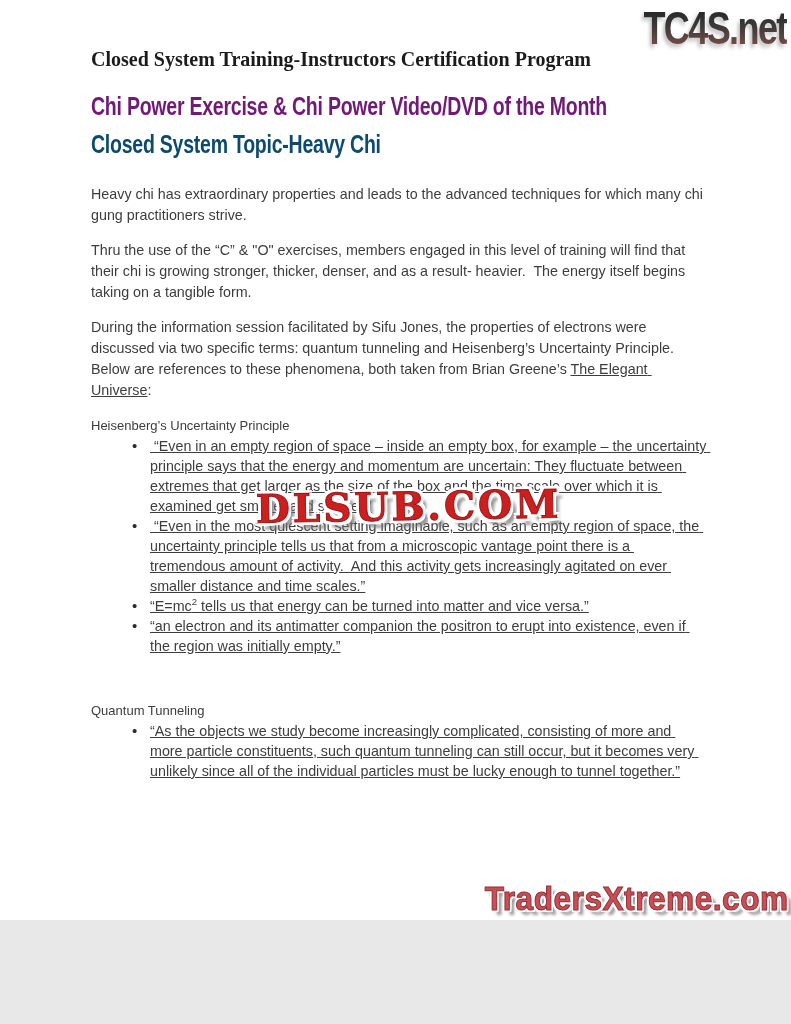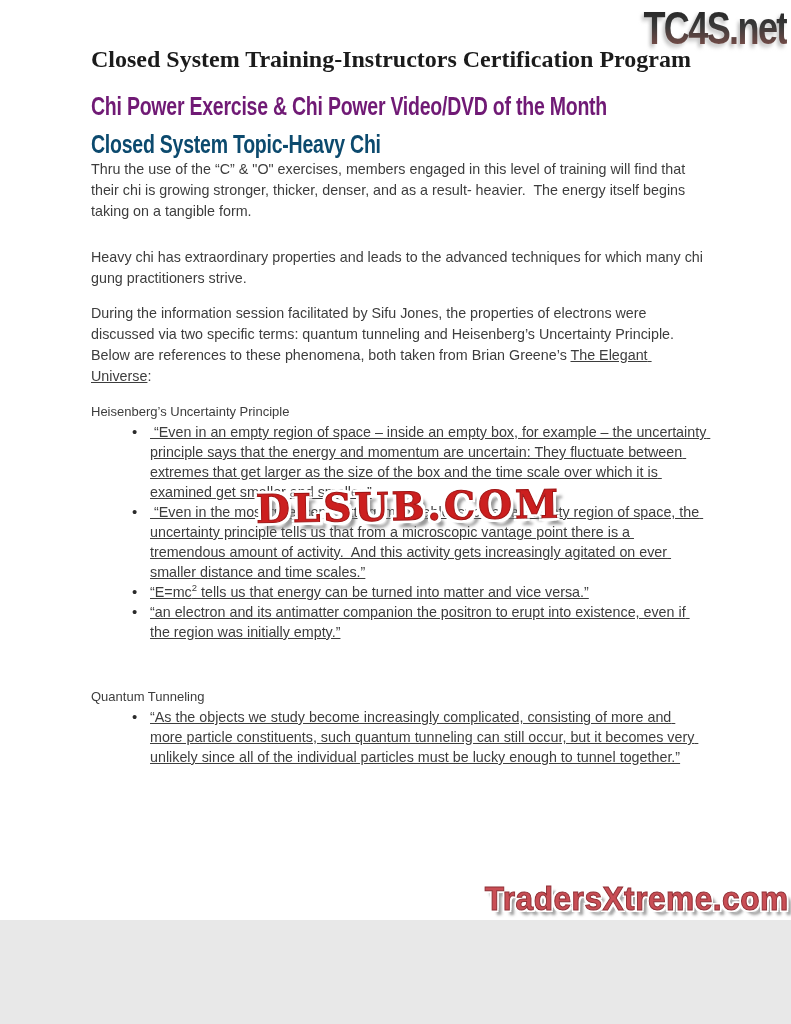--- a/index.html
+++ b/index.html
@@ -30,21 +30,21 @@
     -webkit-background-clip: text;
     background-clip: text;
     color: transparent;
     filter: drop-shadow(-3px 3px 2px rgba(150,150,150,0.55));
     white-space: nowrap;
   }
 
   .doc-title {
     margin: 46px 0 0 0;
     font-family: "Liberation Serif", serif;
-    font-size: 24px;
+    font-size: 20px;
     line-height: 26px;
     font-weight: bold;
     color: #1b1b1b;
   }
 
   .doc-heading { margin: 20px 0 0 0; font-size: 25px; line-height: 29px; font-weight: bold; color: #701a75; white-space: nowrap; }
   .doc-heading.red { margin-top: 9px; color: #0c4a6e; }
   .condensed { display: inline-block; transform: scaleX(0.78); transform-origin: 0 50%; letter-spacing: -0.3px; }
 
   .para {
@@ -144,23 +144,23 @@
   <div class="top-logo">TC4S.net</div>
 
   <div class="content">
 
     <h1 class="doc-title">Closed System Training-Instructors Certification Program</h1>
 
     <h2 class="doc-heading"><span class="condensed">Chi Power Exercise &amp; Chi Power Video/DVD of the Month</span></h2>
 
     <h2 class="doc-heading red"><span class="condensed">Closed System Topic-Heavy Chi</span></h2>
 
+    <p class="para first">Heavy chi has extraordinary properties and leads to the advanced techniques for which many chi gung practitioners strive.</p>
+
     <p class="para">Thru the use of the “C” &amp; "O" exercises, members engaged in this level of training will find that their chi is growing stronger, thicker, denser, and as a result- heavier.  The energy itself begins taking on a tangible form.</p>
-
-    <p class="para first">Heavy chi has extraordinary properties and leads to the advanced techniques for which many chi gung practitioners strive.</p>
 
     <p class="para"><span>During the information session facilitated by Sifu Jones, the properties of electrons were discussed via two specific terms: quantum tunneling and Heisenberg’s Uncertainty Principle. Below are references to these phenomena, both taken from Brian Greene’s </span><span class="underline">The Elegant Universe</span><span>:</span></p>
 
     <p class="section-heading">Heisenberg’s Uncertainty Principle</p>
 
     <ul class="bullets">
       <li> “Even in an empty region of space – inside an empty box, for example – the uncertainty principle says that the energy and momentum are uncertain: They fluctuate between extremes that get larger as the size of the box and the time scale over which it is examined get smaller and smaller.”</li>
       <li> “Even in the most quiescent setting imaginable, such as an empty region of space, the uncertainty principle tells us that from a microscopic vantage point there is a tremendous amount of activity.  And this activity gets increasingly agitated on ever smaller distance and time scales.”</li>
       <li><span>“E=mc</span><sup class="msup">2</sup><span> tells us that energy can be turned into matter and vice versa.”</span></li>
       <li>“an electron and its antimatter companion the positron to erupt into existence, even if the region was initially empty.”</li>

